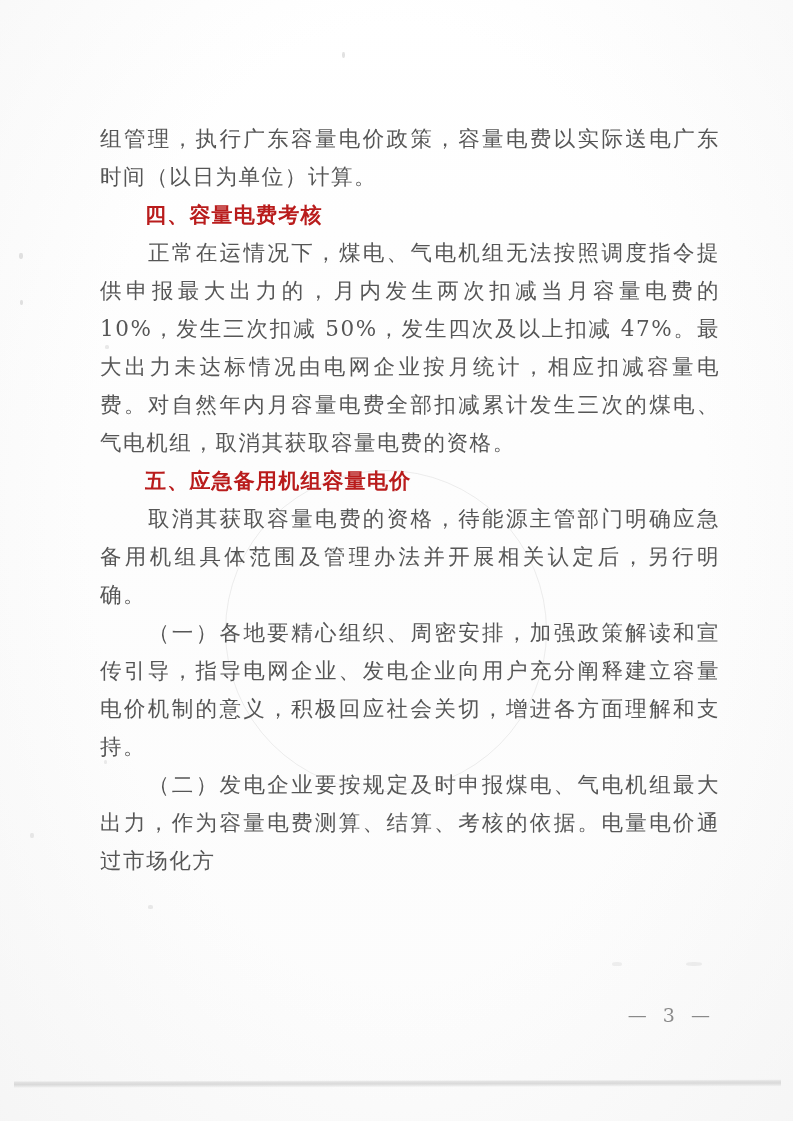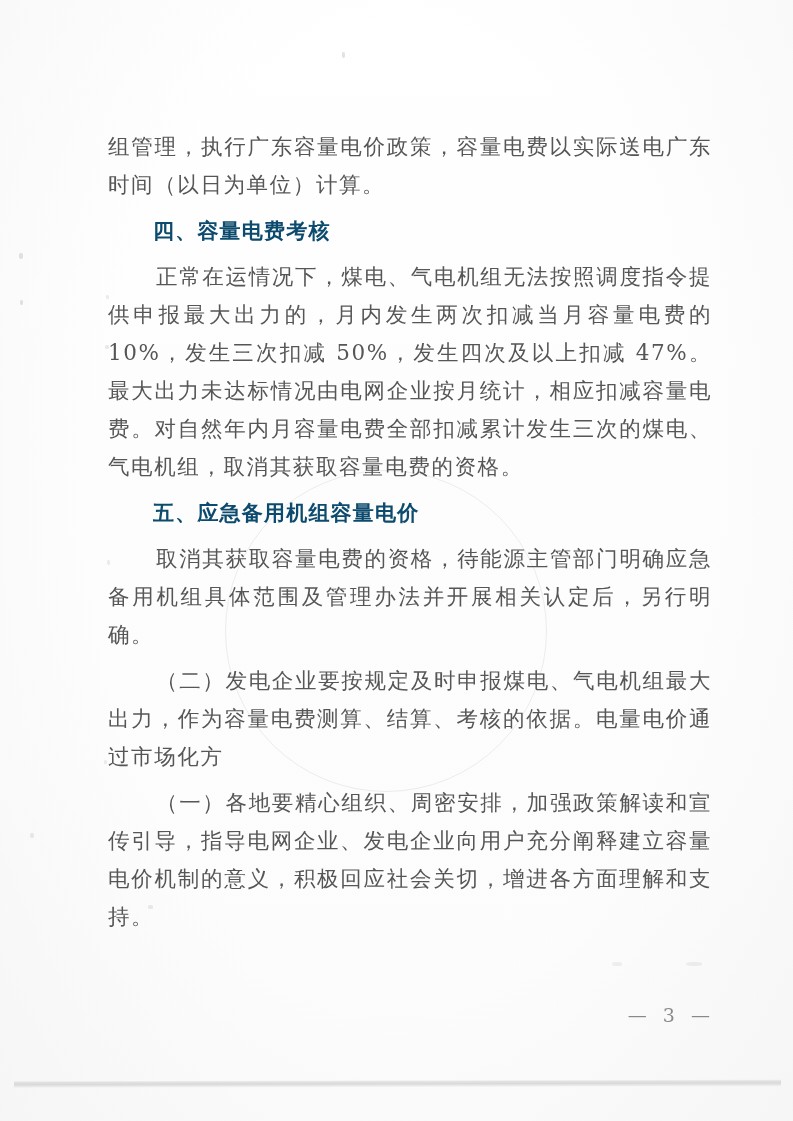--- a/index.html
+++ b/index.html
@@ -43,36 +43,36 @@
   
   .para {
     font-family: "DejaVu Serif", "Liberation Serif", serif;
     font-size: 21.5px;
     line-height: 38px;
     color: #4a4a4a;
     letter-spacing: 1.6px;
     text-align: justify;
     text-justify: inter-character;
     font-weight: 400;
-    margin: 8px;
+    margin: 0;
     text-indent: 48px;
     opacity: 0.93;
   }
 
   .para.no-indent { text-indent: 0; }
 
   
   .heading {
     font-family: "DejaVu Sans", "Liberation Sans", sans-serif;
     font-size: 21px;
     line-height: 38px;
     font-weight: 700;
-    color: #0c4a6e;
+    color: #b91c1c;
     letter-spacing: 1.2px;
-    margin: 8px;
+    margin: 0;
     padding-left: 45px;
     white-space: nowrap;
   }
 
   #top-offset { height: 120px; }
 
   
   #footer {
     position: absolute;
     z-index: 2;
@@ -154,23 +154,23 @@
     <h2 class="heading">四、容量电费考核</h2>
 
     <p class="para">正常在运情况下，煤电、气电机组无法按照调度指令提供申报最大出力的，月内发生两次扣减当月容量电费的 10%，发生三次扣减 50%，发生四次及以上扣减 47%。最大出力未达标情况由电网企业按月统计，相应扣减容量电费。对自然年内月容量电费全部扣减累计发生三次的煤电、气电机组，取消其获取容量电费的资格。</p>
 
 
     <h2 class="heading">五、应急备用机组容量电价</h2>
 
     <p class="para">取消其获取容量电费的资格，待能源主管部门明确应急备用机组具体范围及管理办法并开展相关认定后，另行明确。</p>
 
 
+    <p class="para">（一）各地要精心组织、周密安排，加强政策解读和宣传引导，指导电网企业、发电企业向用户充分阐释建立容量电价机制的意义，积极回应社会关切，增进各方面理解和支持。</p>
+
     <p class="para">（二）发电企业要按规定及时申报煤电、气电机组最大出力，作为容量电费测算、结算、考核的依据。电量电价通过市场化方</p>
-
-    <p class="para">（一）各地要精心组织、周密安排，加强政策解读和宣传引导，指导电网企业、发电企业向用户充分阐释建立容量电价机制的意义，积极回应社会关切，增进各方面理解和支持。</p>
 
   </div>
 
   <div id="footer">— 3 —</div>
 
   <div id="scanline"></div>
 
 </div>
 
 </body></html>

